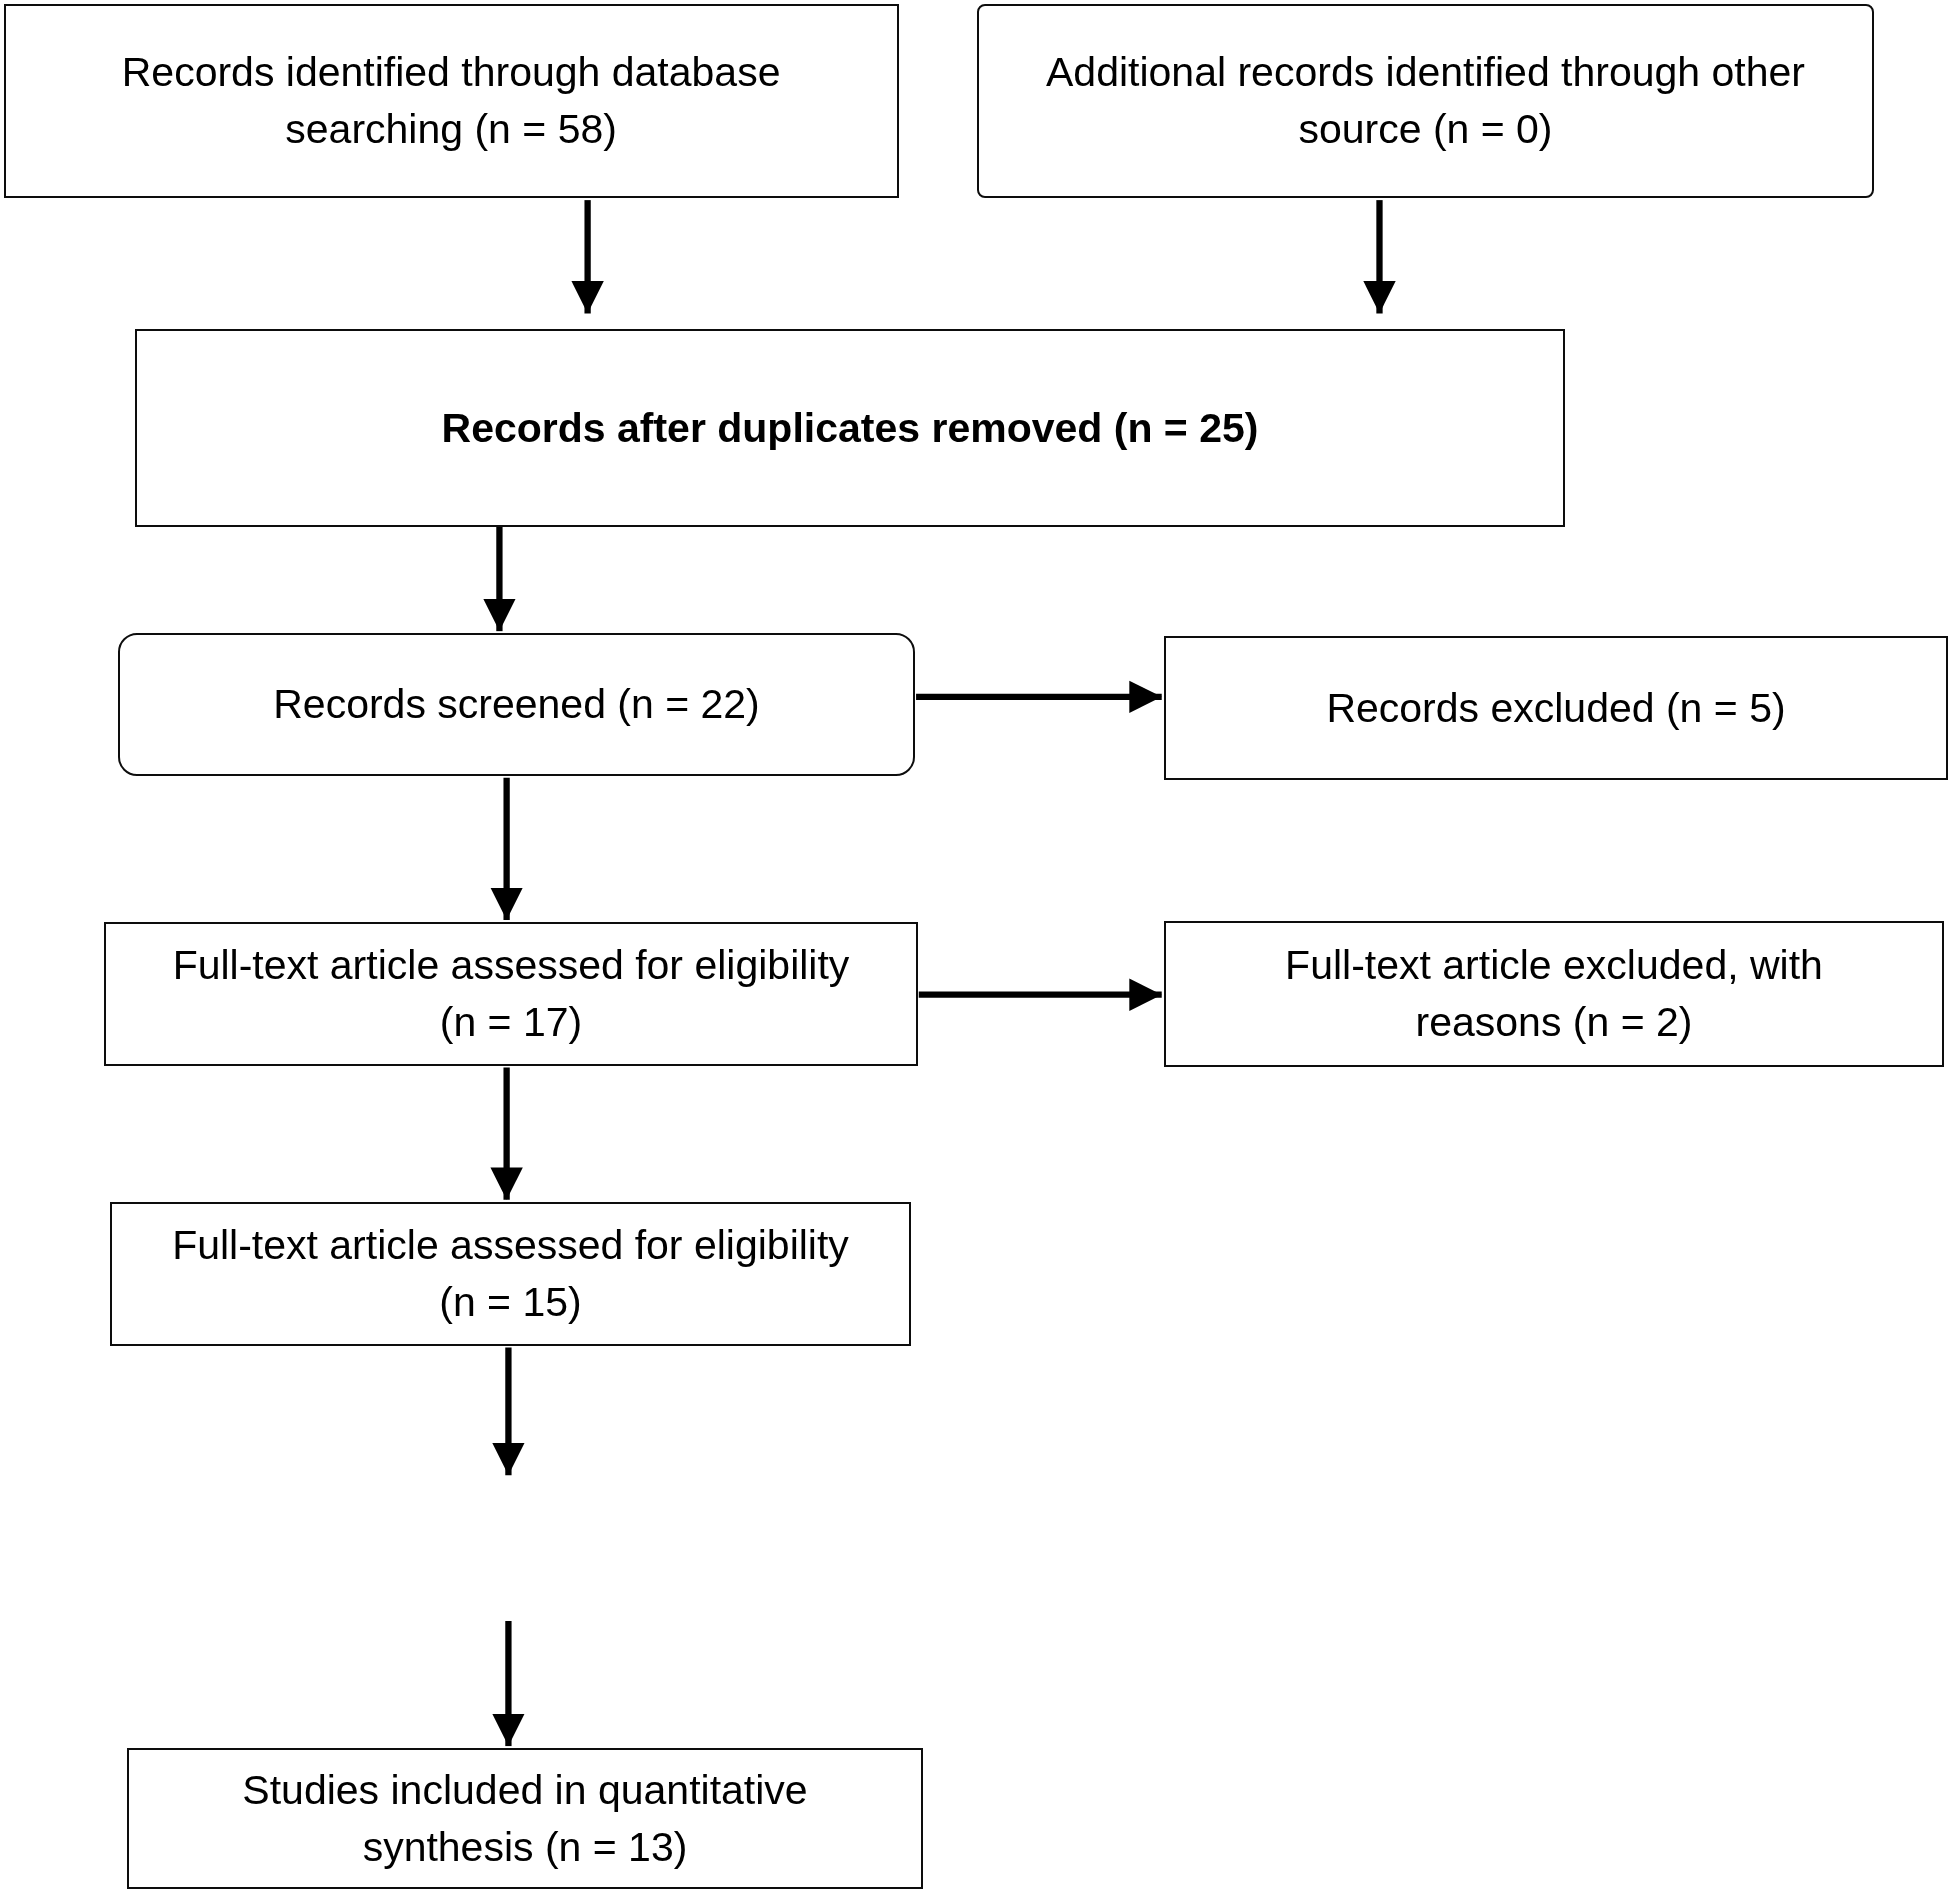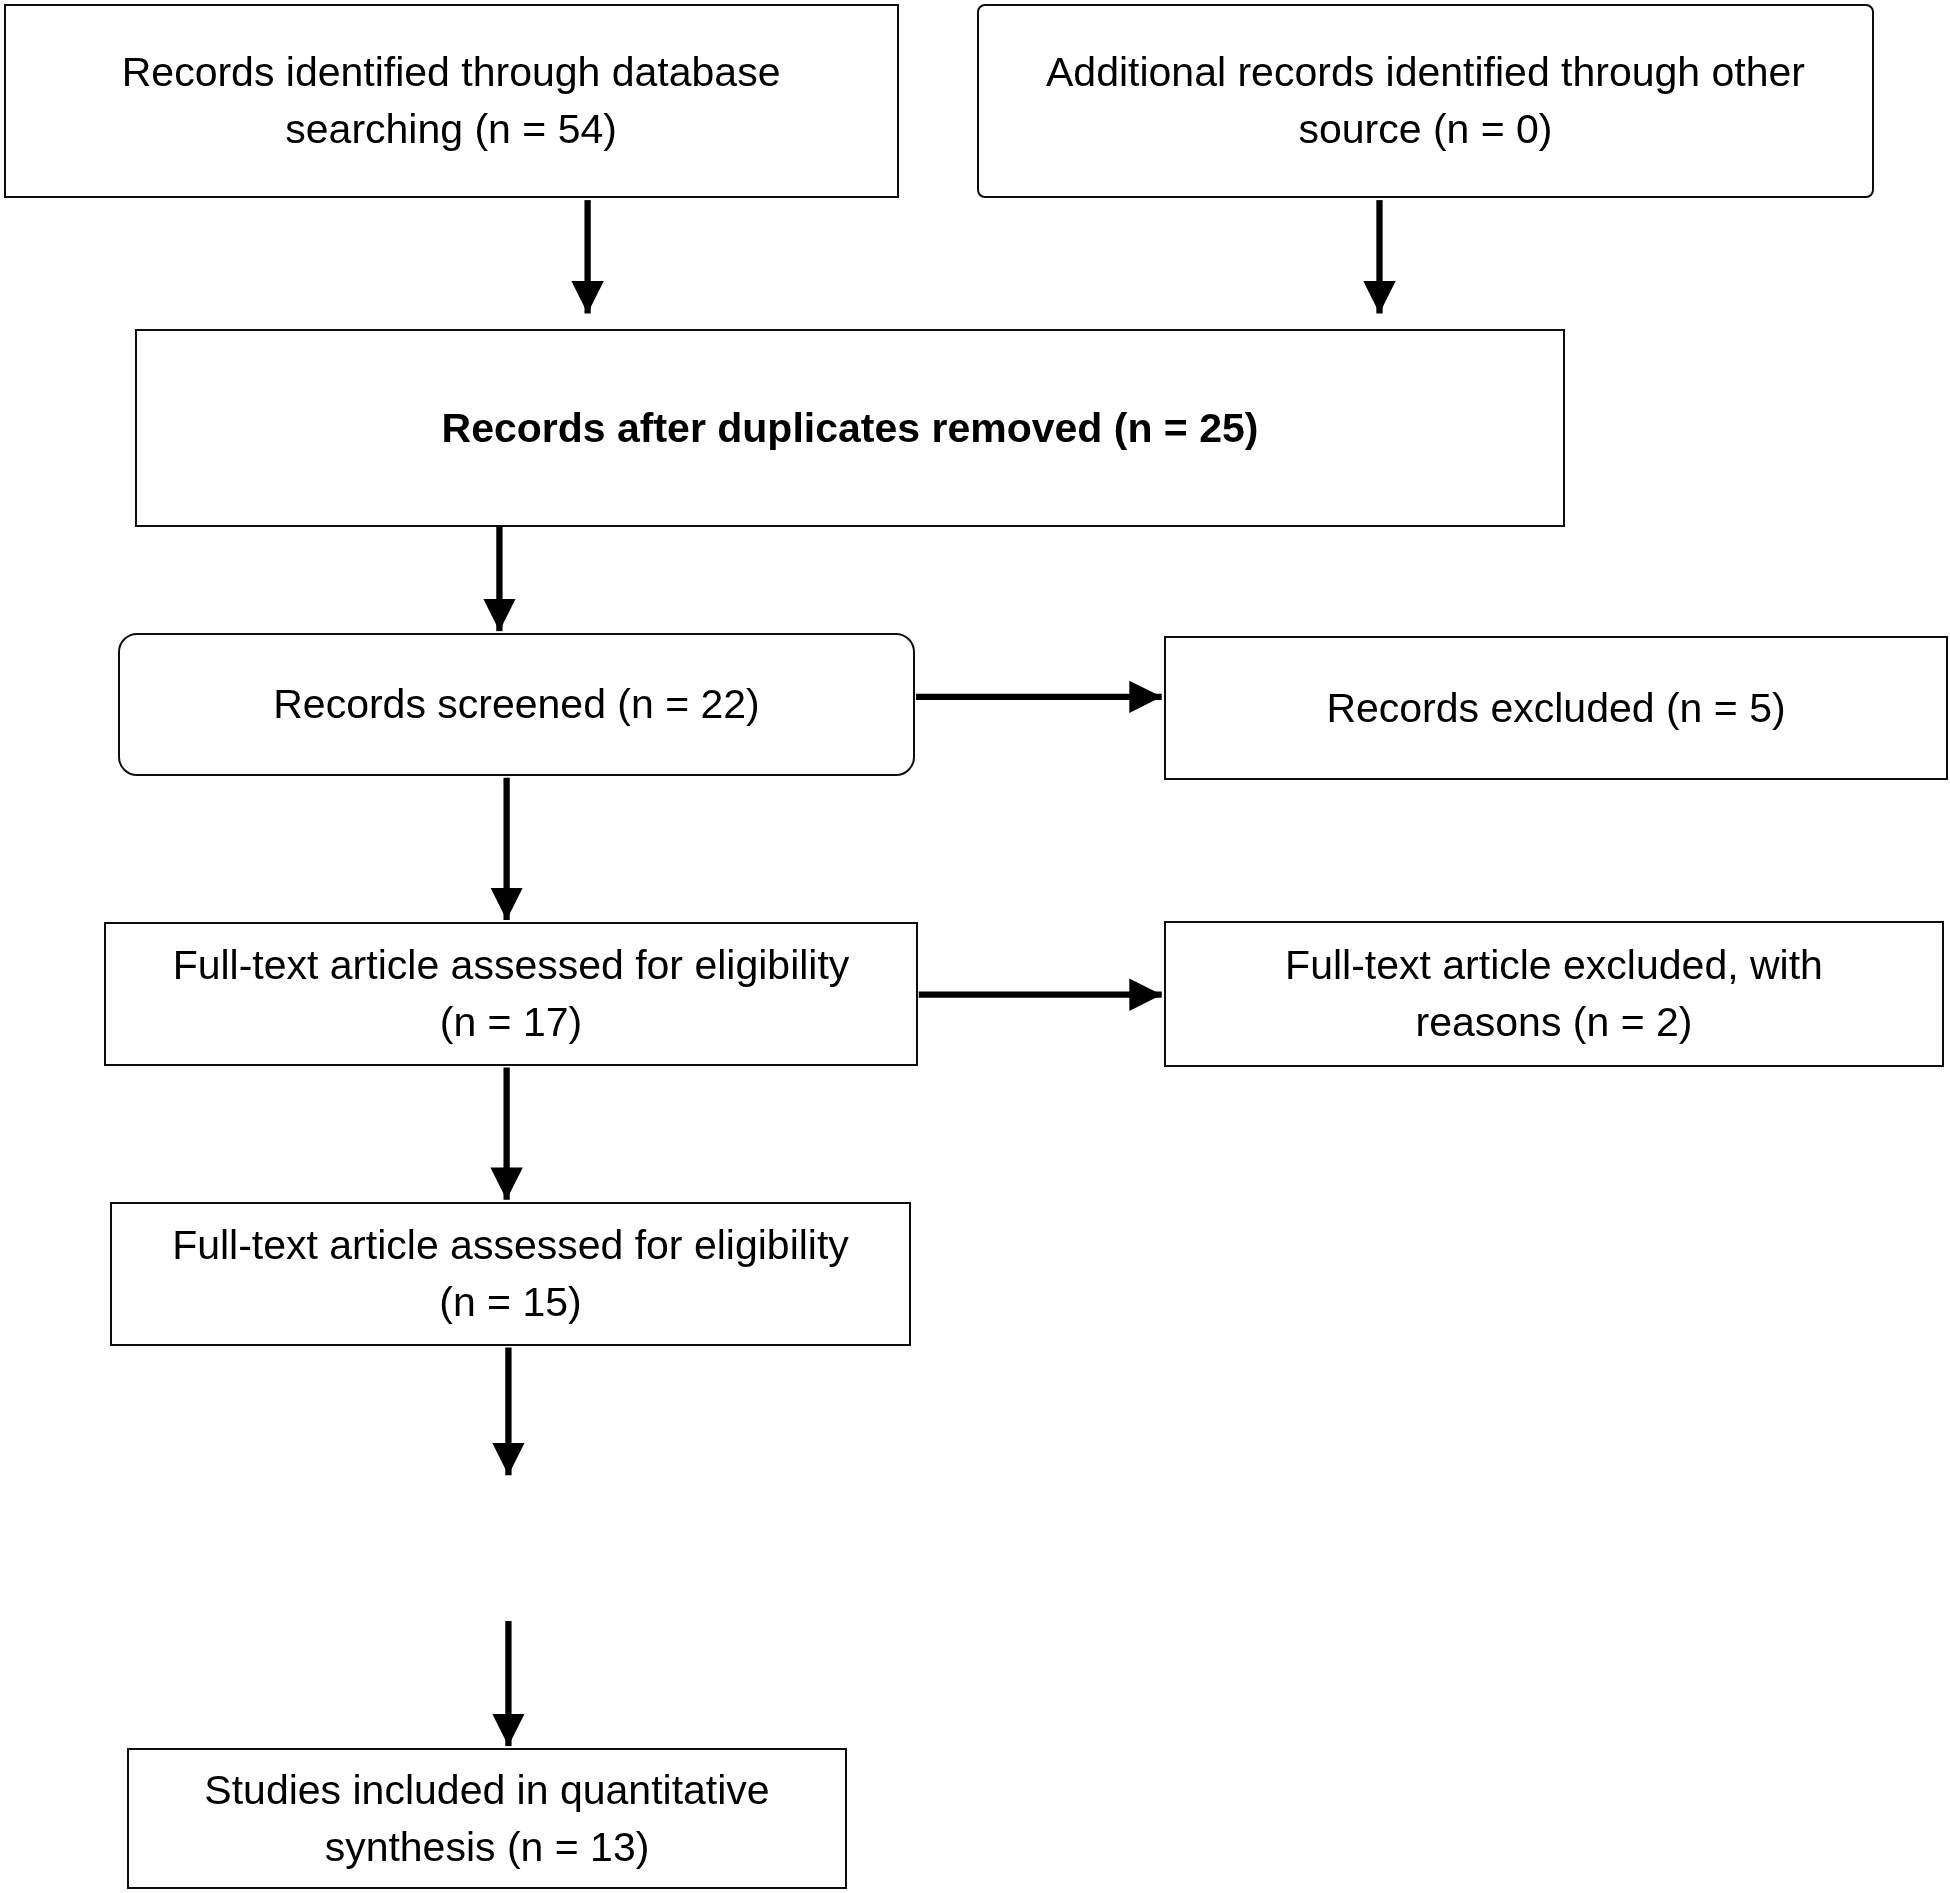--- a/index.html
+++ b/index.html
@@ -47,21 +47,21 @@
   
   .box-a { left: 3.6px;    top: 3.6px;    width: 895px;  height: 194px; }
   .box-b { left: 977px; top: 3.6px;    width: 897px;  height: 194px; border-radius: 8px; }
   .box-c { left: 135px;  top: 329px;  width: 1430px; height: 198px; font-weight: bold; }
   .box-d { left: 118px;  top: 633px;  width: 797px;  height: 143px; border-radius: 19px; }
   .box-e { left: 1164px; top: 626px;  width: 784px;  height: 144px; margin-top: 10px; }
   .box-f { left: 104px;  top: 922px; width: 814px;  height: 144px; }
   .box-g { left: 1164px; top: 921px; width: 780px;  height: 146px; }
   .box-h { left: 110px;  top: 1202px; width: 801px;  height: 144px; }
   .box-i { left: 110px;  top: 1477px; width: 801px;  height: 142px; }
-  .box-j { left: 127px;  top: 1748px; width: 720px;  height: 141px; }
+  .box-j { left: 127px;  top: 1748px; width: 796px;  height: 141px; }
 </style>
 </head>
 <body>
 
 <div class="canvas">
 
   <svg class="arrow-layer" viewBox="0 0 2167 2104" xmlns="http://www.w3.org/2000/svg">
     <defs>
       <marker id="ah" viewBox="0 0 10 10" refX="10" refY="5" markerUnits="userSpaceOnUse" markerWidth="36" markerHeight="44" orient="auto">
         <path d="M0,0 L10,5 L0,10 z" fill="#000000"></path>
@@ -91,21 +91,21 @@
     <g>
       <line x1="565" y1="1497" x2="565" y2="1639" marker-end="url(#ah)"></line>
     </g>
     <g>
       <line x1="565" y1="1801" x2="565" y2="1940" marker-end="url(#ah)"></line>
     </g>
   </svg>
 
   <div class="flow-box box-a">
     <span class="box-label">Records identified through database
-searching (n = 54)</span>
+searching (n = 58)</span>
   </div>
 
   <div class="flow-box box-b">
     <span class="box-label">Additional records identified through other
 source (n = 0)</span>
   </div>
 
   <div class="flow-box box-c">
     <span class="box-label">Records after duplicates removed (n = 25)</span>
   </div>

